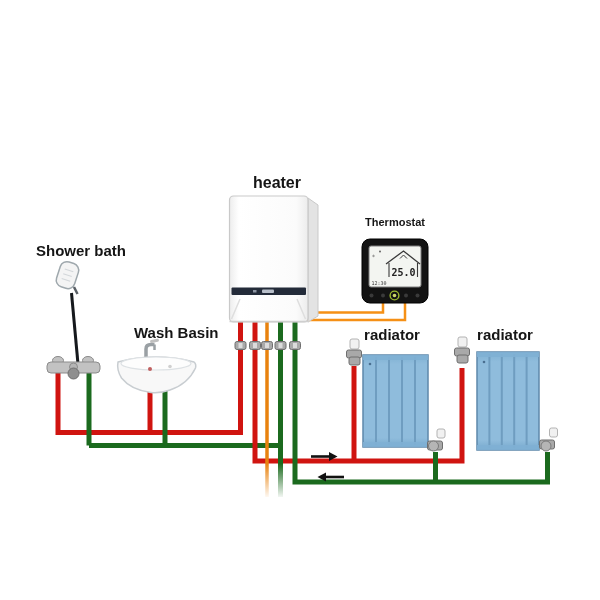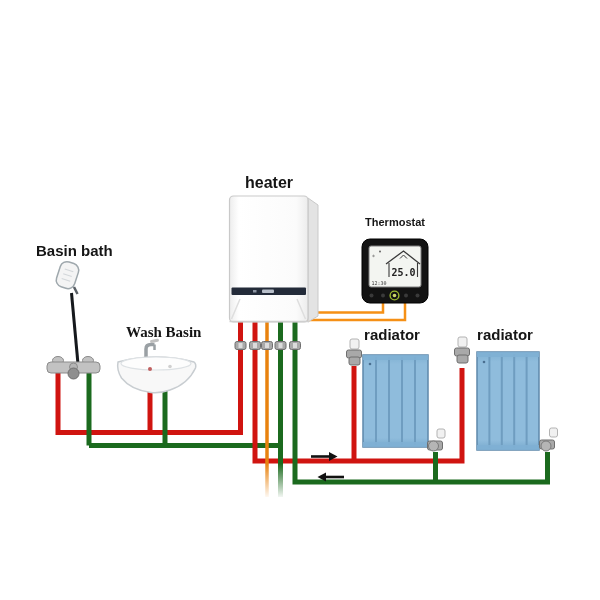--- a/index.html
+++ b/index.html
@@ -1,23 +1,23 @@
 <!DOCTYPE html>
 <html style="--c-pipe-red: #d01410; --c-pipe-green: #1b6a1e; --c-pipe-orange: #e8820e; --c-wire-orange: #f59016; --c-radiator-fill: #8fbcdc; --c-radiator-line: #6f9dc0; --c-radiator-border: #5e88ab; --c-thermostat-body: #131313; --c-thermostat-screen: #f3f5f1; --c-thermostat-accent: #9ab82f; --c-heater-band: #232b39; --c-arrow: #111111;"><head>
 <meta charset="utf-8">
 <style>
   html,body{margin:0;padding:0;background:#fff;}
   .stage{position:relative;width:600px;height:600px;background:#ffffff;overflow:hidden;
          font-family:"Liberation Sans", sans-serif;}
   .stage svg{position:absolute;left:0;top:0;}
   .lbl{position:absolute;font-weight:bold;color:#151515;white-space:nowrap;}
-  .lbl-heater{left:229px;top:174px;width:80px;text-align:center;font-size:16px;}
+  .lbl-heater{left:221px;top:174px;width:80px;text-align:right;font-size:16px;}
   .lbl-thermostat{left:352px;top:216px;width:86px;text-align:center;font-size:11px;}
   .lbl-shower{left:36px;top:242px;font-size:15px;}
-  .lbl-basin{left:126px;top:324px;font-size:15px;font-family:Liberation Serif, serif;}
+  .lbl-basin{left:134px;top:324px;font-size:15px;}
   .lbl-rad1{left:354px;top:326px;width:76px;text-align:center;font-size:15px;}
   .lbl-rad2{left:467px;top:326px;width:76px;text-align:center;font-size:15px;}
 
   .pipe-red{stroke:var(--c-pipe-red,#d01410);stroke-width:5;fill:none;}
   .pipe-green{stroke:var(--c-pipe-green,#1b6a1e);stroke-width:5;fill:none;}
   .wire{stroke:var(--c-wire-orange,#f59016);stroke-width:2.5;fill:none;}
   .arrow-shaft{stroke:var(--c-arrow,#111);stroke-width:2.6;fill:none;}
   .arrow-head{fill:var(--c-arrow,#111);}
   .rad-body{fill:url(#gRad);stroke:var(--c-radiator-border,#5e88ab);stroke-width:1.5;}
   .rad-line{stroke:var(--c-radiator-line,#6f9dc0);stroke-width:2;}
@@ -206,18 +206,18 @@
     <g>
       <rect class="valve-cap" x="549.5" y="428" width="8" height="9" rx="2"></rect>
       <rect class="valve-nut" x="539.5" y="440" width="15" height="9" rx="2"></rect>
       <circle cx="546" cy="446" r="5" fill="#b5b5b5" stroke="#7a7a7a"></circle>
     </g>
   </g>
 </svg>
 
 <div class="lbl lbl-heater">heater</div>
 <div class="lbl lbl-thermostat">Thermostat</div>
-<div class="lbl lbl-shower">Basin bath</div>
+<div class="lbl lbl-shower">Shower bath</div>
 <div class="lbl lbl-basin">Wash Basin</div>
 <div class="lbl lbl-rad1">radiator</div>
 <div class="lbl lbl-rad2">radiator</div>
 
 </div>
 
 </body></html>

